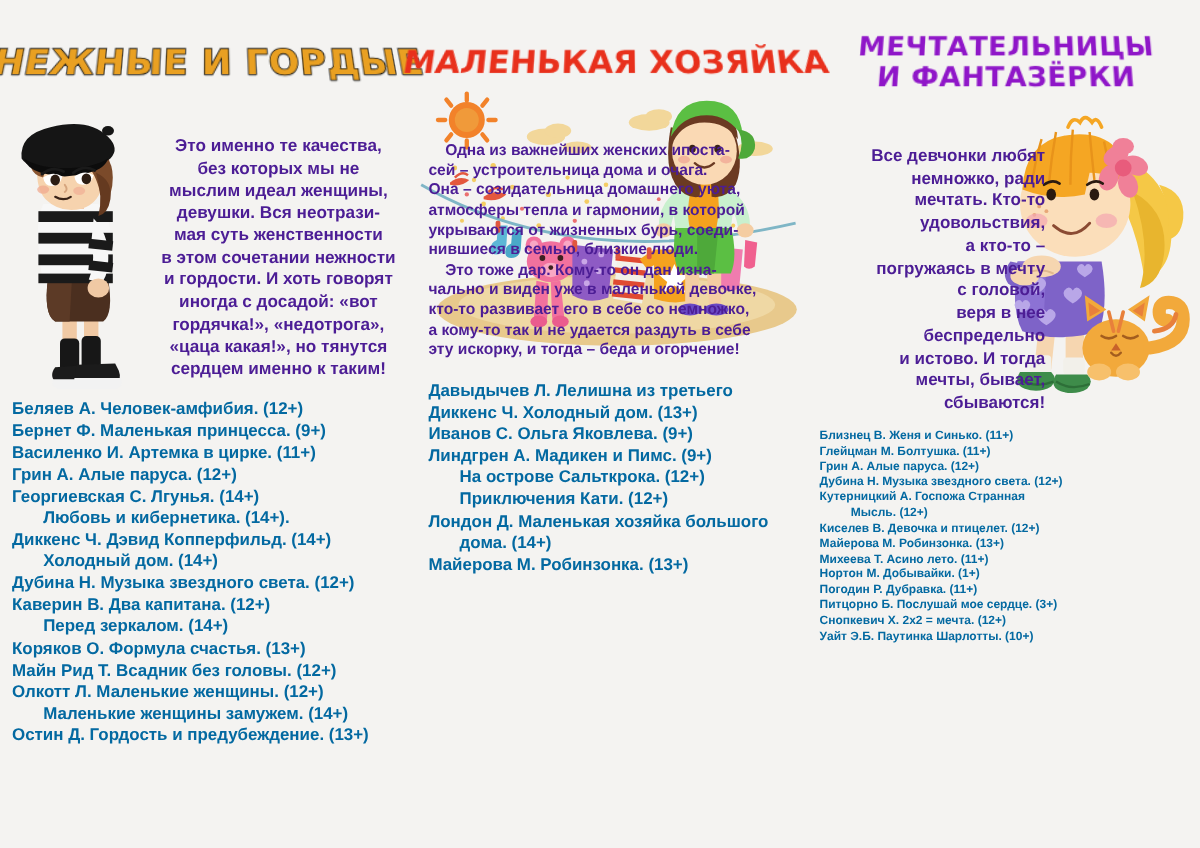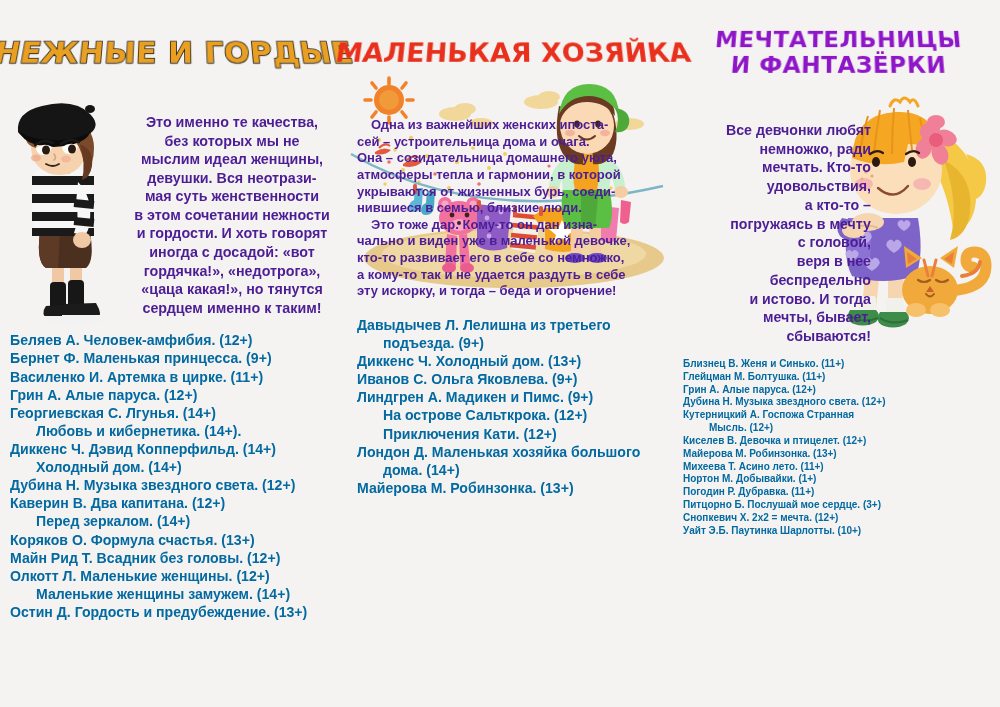--- a/index.html
+++ b/index.html
@@ -428,21 +428,20 @@
       <p>нившиеся в семью, близкие люди.</p>
       <p class="indent">Это тоже дар. Кому-то он дан изна-</p>
       <p>чально и виден уже в маленькой девочке,</p>
       <p>кто-то развивает его в себе со немножко,</p>
       <p>а кому-то так и не удается раздуть в себе</p>
       <p>эту искорку, и тогда – беда и огорчение!</p>
     </div>
 
     <ul class="booklist list-2">
       <li>Давыдычев Л. Лелишна из третьего</li>
-      <li class="sub">подъезда. (9+)</li>
       <li>Диккенс Ч. Холодный дом. (13+)</li>
       <li>Иванов С. Ольга Яковлева. (9+)</li>
       <li>Линдгрен А. Мадикен и Пимс. (9+)</li>
       <li class="sub">На острове Сальткрока. (12+)</li>
       <li class="sub">Приключения Кати. (12+)</li>
       <li>Лондон Д. Маленькая хозяйка большого</li>
       <li class="sub">дома. (14+)</li>
       <li>Майерова М. Робинзонка. (13+)</li>
     </ul>
   </div>

